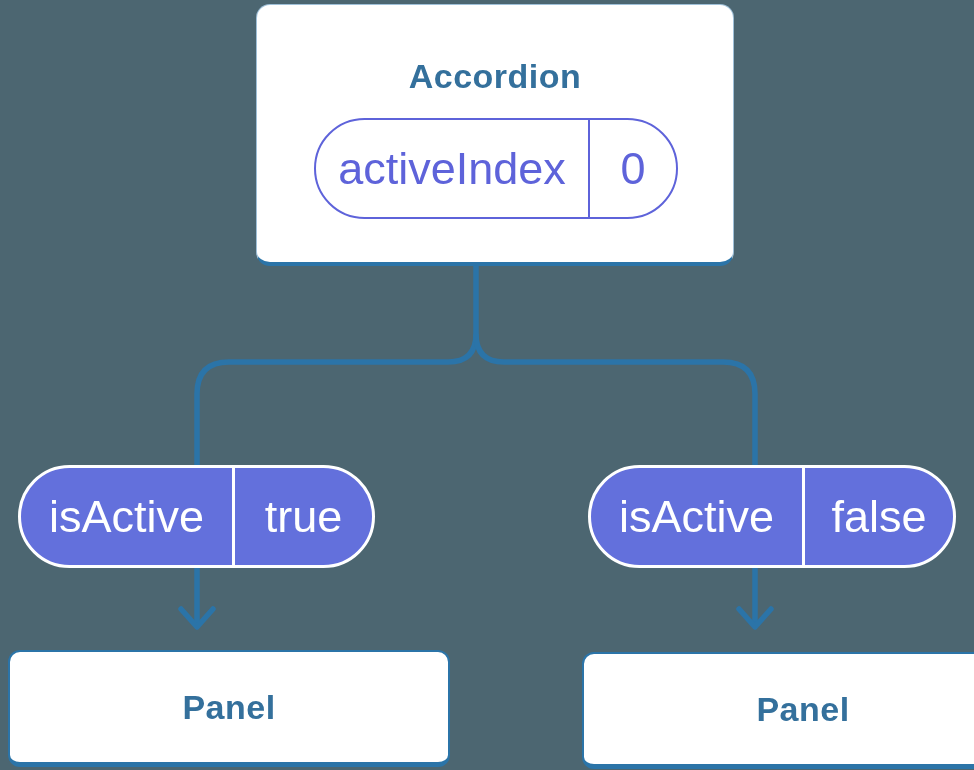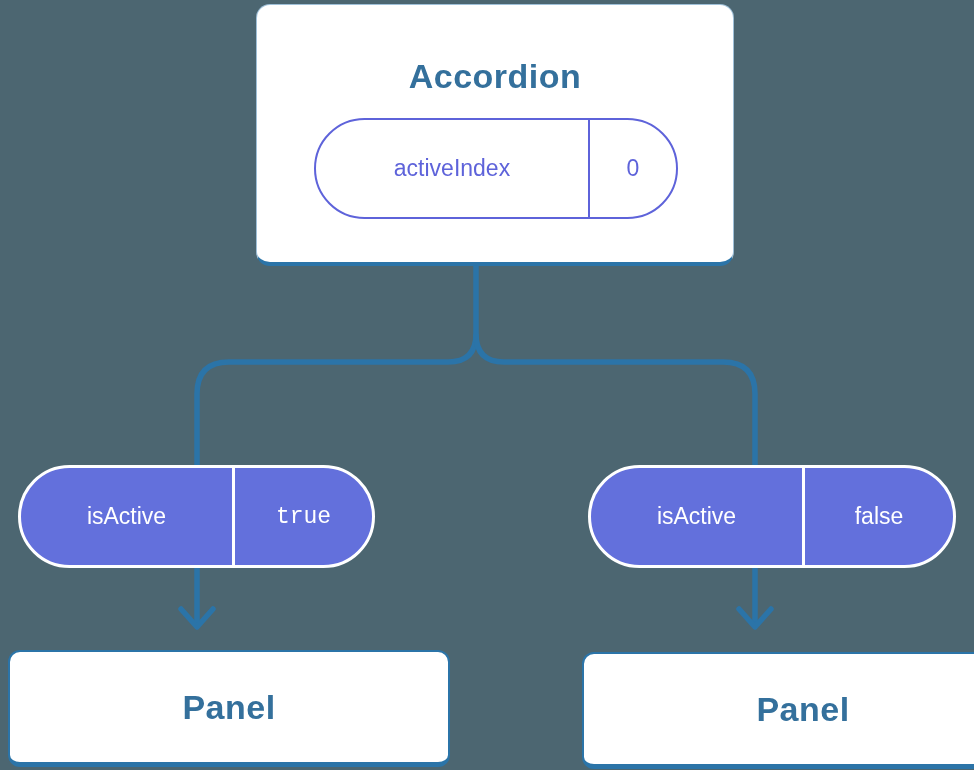--- a/index.html
+++ b/index.html
@@ -51,21 +51,21 @@
     font-weight: 700;
     letter-spacing: 0.5px;
   }
   .card-root .card-title { top: 52px; }
 
   .pill {
     position: absolute;
     display: flex;
     align-items: stretch;
     box-sizing: border-box;
-    font-size: 23px;
+    font-size: 45px;
   }
 
   .pill-state {
     left: 57px; top: 113px;
     width: 364px; height: 101px;
     border: 2px solid var(--purple);
     border-radius: 60px;
     color: var(--purple);
     background: var(--white);
   }
@@ -80,21 +80,21 @@
     color: var(--white);
     z-index: 2;
   }
   .pill-prop .pill-divider { width: 3px; background: var(--white); }
 
   .pill-prop-left {
     left: 18px; top: 465px;
     width: 357px; height: 103px;
   }
   .pill-prop-left .pill-name { width: 211px; }
-  .pill-prop-left .pill-value { flex: 1; font-family: Liberation Mono, monospace; }
+  .pill-prop-left .pill-value { flex: 1; }
 
   .pill-prop-right {
     left: 588px; top: 465px;
     width: 368px; height: 103px;
   }
   .pill-prop-right .pill-name { width: 211px; }
   .pill-prop-right .pill-value { flex: 1; }
 
   .pill-name, .pill-value {
     display: flex;

